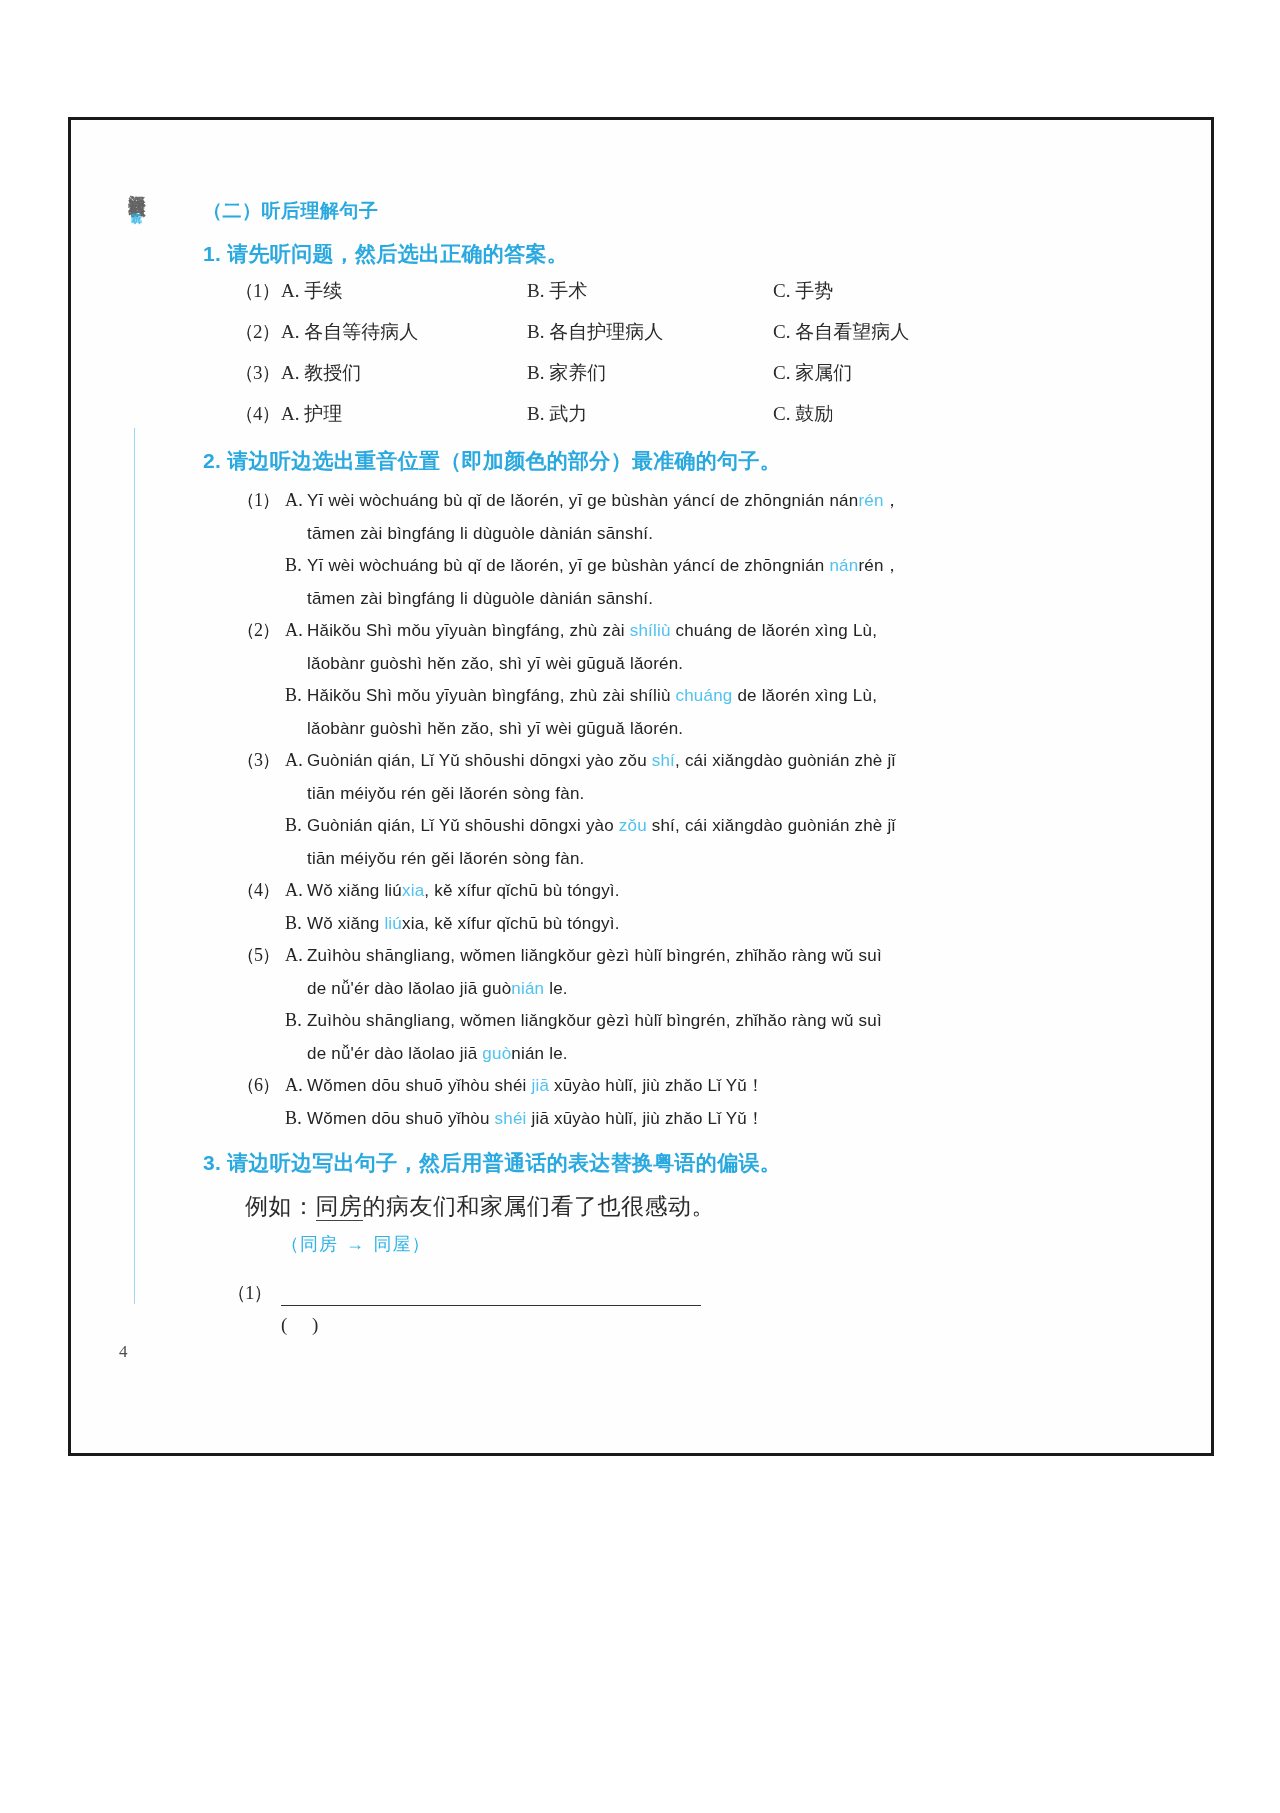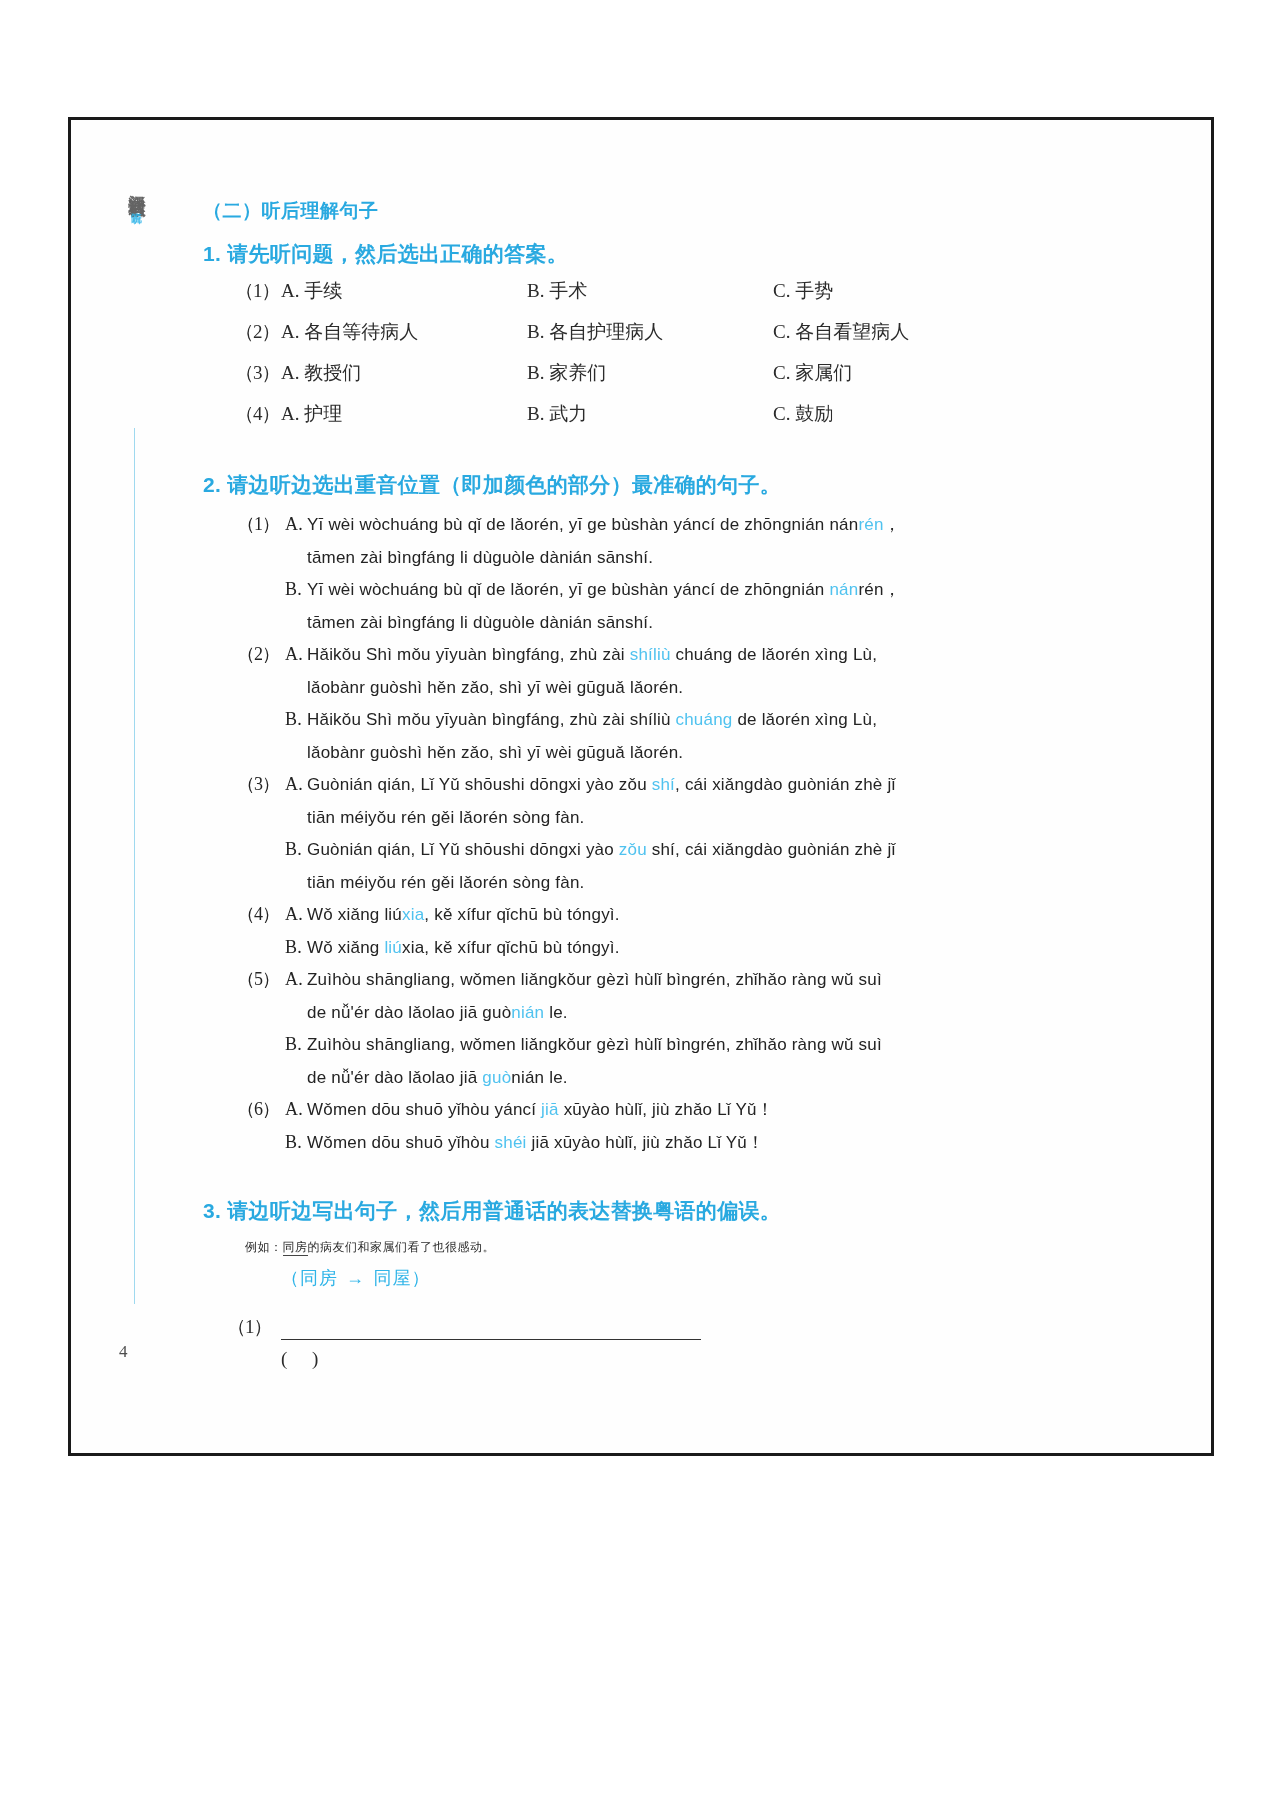--- a/index.html
+++ b/index.html
@@ -105,21 +105,21 @@
     font-family: "Liberation Sans", "DejaVu Sans", sans-serif;
   }
   .h-task {
     color: #29a9e0;
     font-size: 21px;
     font-weight: bold;
     letter-spacing: .3px;
     margin: 0 0 8px 0;
     font-family: "Liberation Sans", "DejaVu Sans", sans-serif;
   }
-  .h-task.spaced-top { margin-top: 44px; }
+  .h-task.spaced-top { margin-top: 20px; }
 
   
   .mc-list {
     margin: 10px 0 0 32px;
   }
   .mc-row {
     display: flex;
     align-items: baseline;
     margin-bottom: 15px;
     font-size: 19px;
@@ -158,21 +158,21 @@
   }
   .py-tag.empty { visibility: hidden; }
   .py-text { flex: 1 1 auto; }
   .py-line.cont .py-text { padding-left: 0; }
 
   .hi { color: #4fc2ef; }
 
   
   .ex-block { margin: 14px 0 0 42px; }
   .ex-line {
-    font-size: 12px;
+    font-size: 23px;
     color: #2b2b2b;
     font-family: "Liberation Serif", "DejaVu Serif", serif;
     margin-bottom: 10px;
     letter-spacing: .5px;
   }
   .ex-underline {
     border-bottom: 1.5px solid #444;
     padding-bottom: 1px;
   }
   .ex-note {
@@ -350,21 +350,21 @@
             <div class="py-line cont">
               <span class="py-num blank">（5）</span>
               <span class="py-tag empty">B.</span>
               <span class="py-text"><span>de nǚ'ér dào lǎolao jiā </span><span class="hi">guò</span><span>nián le.</span></span>
             </div>
           </div>
           <div class="py-item">
             <div class="py-line">
               <span class="py-num">（6）</span>
               <span class="py-tag">A.</span>
-              <span class="py-text"><span>Wǒmen dōu shuō yǐhòu yáncí </span><span class="hi">jiā</span><span> xūyào hùlǐ, jiù zhǎo Lǐ Yǔ！</span></span>
+              <span class="py-text"><span>Wǒmen dōu shuō yǐhòu shéi </span><span class="hi">jiā</span><span> xūyào hùlǐ, jiù zhǎo Lǐ Yǔ！</span></span>
             </div>
             <div class="py-line">
               <span class="py-num blank">（6）</span>
               <span class="py-tag">B.</span>
               <span class="py-text"><span>Wǒmen dōu shuō yǐhòu </span><span class="hi">shéi</span><span> jiā xūyào hùlǐ, jiù zhǎo Lǐ Yǔ！</span></span>
             </div>
           </div>
         </div>
 
       <h3 class="h-task spaced-top">3. 请边听边写出句子，然后用普通话的表达替换粤语的偏误。</h3>

